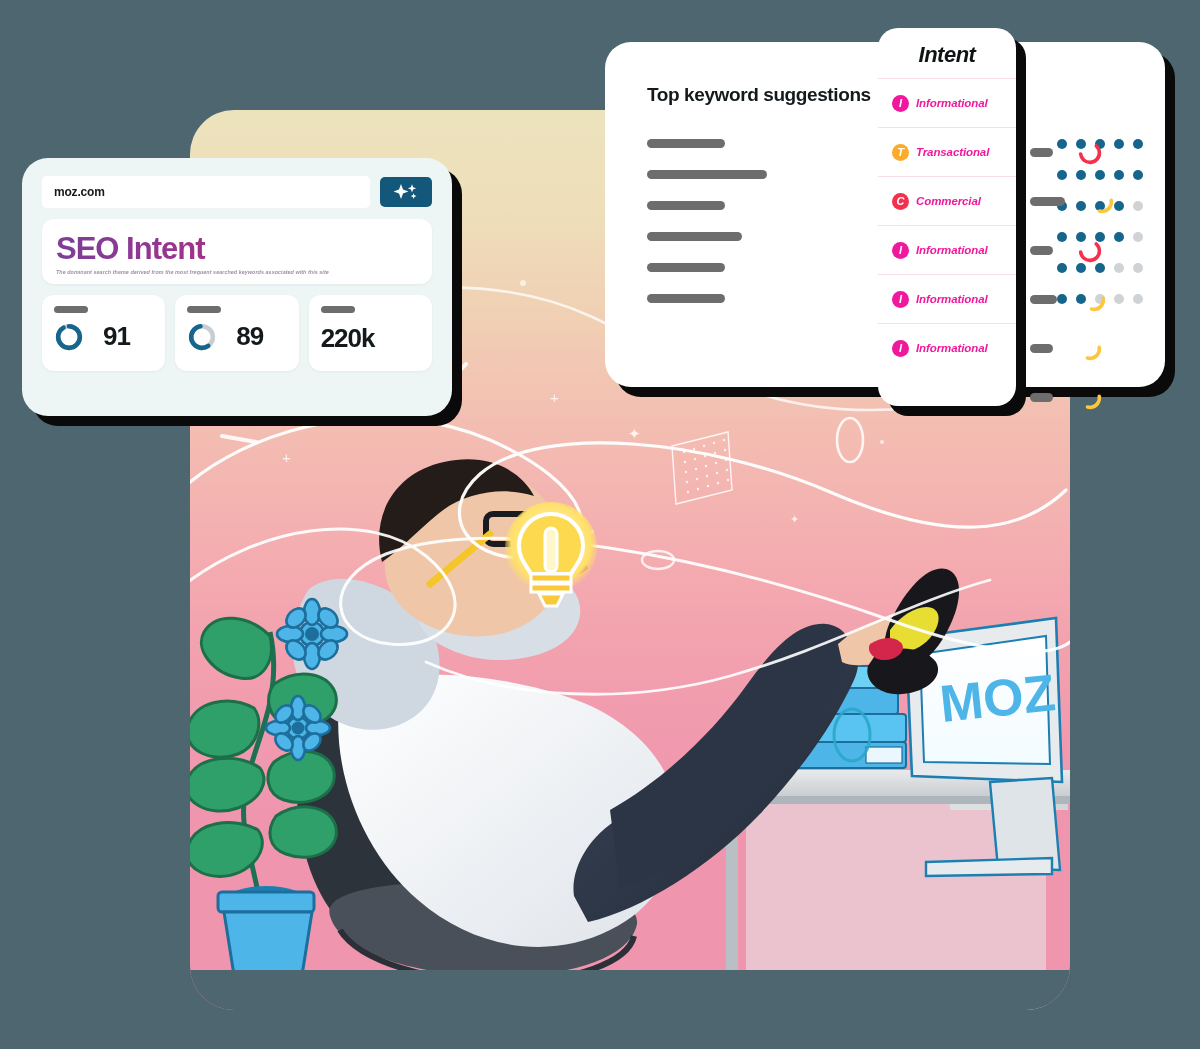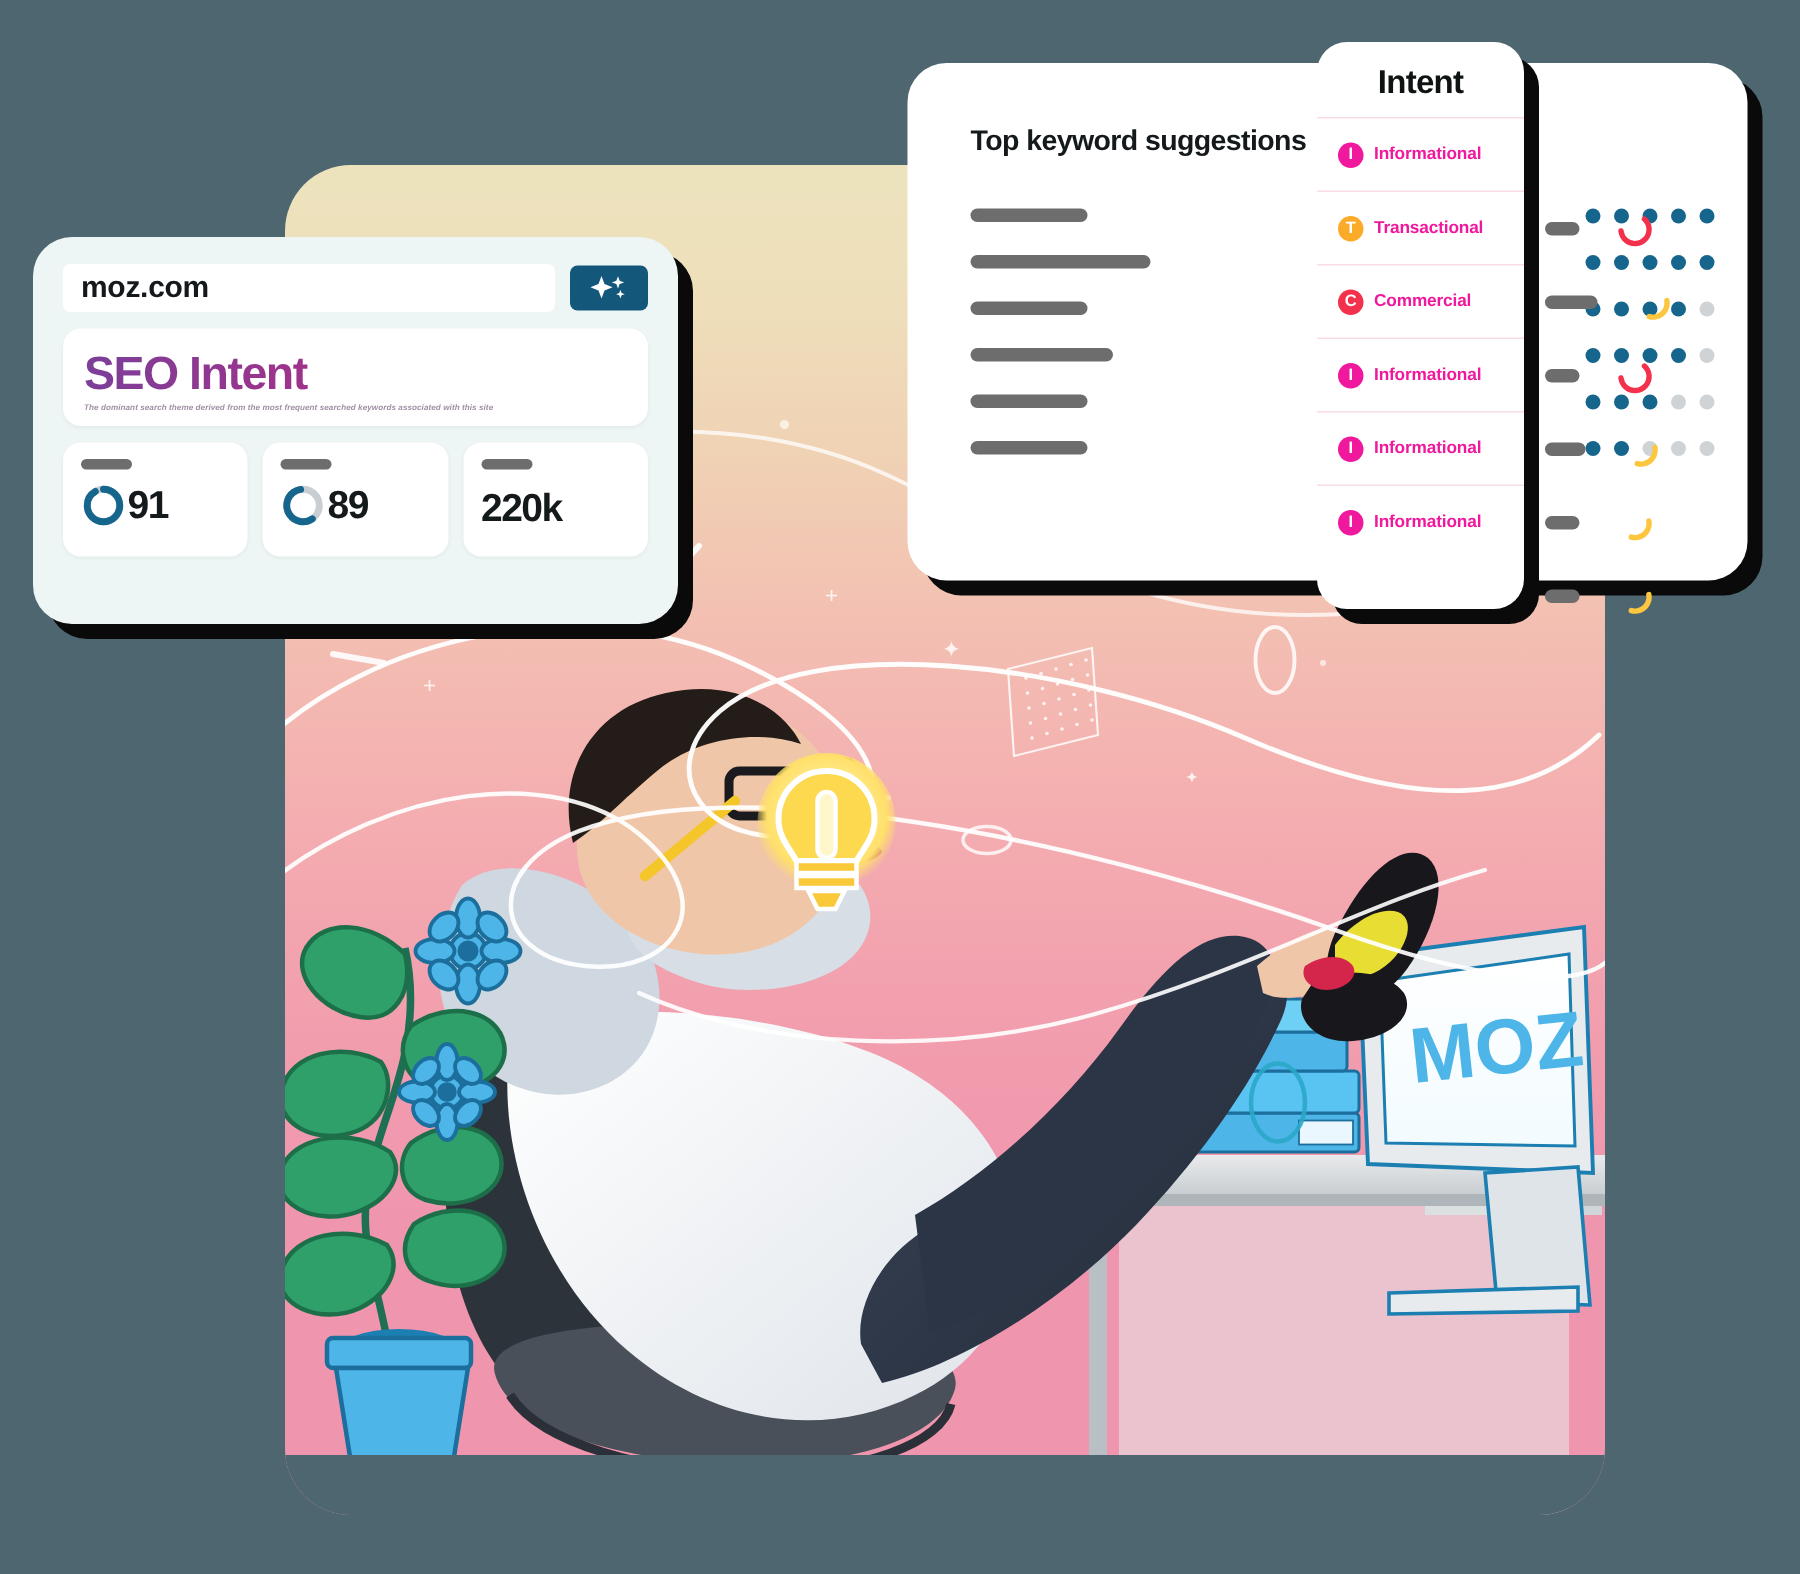--- a/index.html
+++ b/index.html
@@ -61,21 +61,21 @@
   }
 
   
   #card-domain { left: 22px; top: 158px; width: 430px; height: 258px; }
   #card-domain .surface { background: #eef6f5; padding: 18px 20px 20px; }
 
   .searchrow { display: flex; align-items: center; gap: 10px; }
   .urlbox {
     flex: 1; height: 32px; background: #fff; border-radius: 5px;
     display: flex; align-items: center; padding: 0 12px;
-    font-size: 20px; font-weight: 700; color: #14191c;
+    font-size: 12px; font-weight: 700; color: #14191c;
     letter-spacing: -.2px;
   }
   .aibtn {
     width: 52px; height: 30px; border-radius: 5px; background: #13587a;
     display: flex; align-items: center; justify-content: center; border: none; cursor: pointer;
   }
 
   .theme-card {
     margin-top: 11px; background: #fff; border-radius: 12px;
     padding: 11px 14px 9px; box-shadow: 0 1px 3px rgba(0,0,0,.05);
@@ -92,40 +92,40 @@
     font-size: 5.4px; color: #9f8fa3; font-style: italic; font-weight: 600;
     letter-spacing: .05px; white-space: nowrap;
   }
 
   .metrics { display: flex; gap: 10px; margin-top: 11px; }
   .metric {
     flex: 1; background: #fff; border-radius: 12px; height: 76px;
     padding: 11px 12px 0; box-shadow: 0 1px 3px rgba(0,0,0,.05);
   }
   .metric .skel { width: 34px; height: 7px; border-radius: 4px; background: #6d6d6d; }
-  .metric .row { display: flex; align-items: center; gap: 1px; margin-top: 8px; }
+  .metric .row { display: flex; align-items: center; gap: 19px; margin-top: 8px; }
   .metric .num { font-size: 26px; font-weight: 800; color: #14191c; letter-spacing: -1px; }
   .metric.wide .num { font-size: 26px; margin-top: 10px; display: block; }
 
   
   #card-keywords { left: 605px; top: 42px; width: 560px; height: 345px; }
   #card-keywords .surface { padding: 42px 0 0 42px; }
   .kw-title { font-size: 19px; font-weight: 700; color: #14191c; letter-spacing: -.4px; }
   .kw-rows { margin-top: 22px; }
   .kw-row { display: flex; align-items: center; height: 31px; }
   .kw-bar { height: 9px; border-radius: 5px; background: #6d6d6d; }
   .kw-dots { display: flex; gap: 9px; margin-left: auto; padding-right: 22px; }
   .dot { width: 10px; height: 10px; border-radius: 50%; }
   .dot.on { background: #15658c; }
   .dot.off { background: #cfd3d6; }
 
   
   #card-intent { left: 878px; top: 28px; width: 138px; height: 378px; }
   #card-intent .shadow { border-radius: 20px; }
-  #card-intent .surface { border-radius: 20px; padding: 14px 0 0 0; }
+  #card-intent .surface { border-radius: 20px; padding: 14px 0 0 0; font-style: italic; }
   .intent-title {
     font-size: 22px; font-weight: 700; color: #101314;
     text-align: center; letter-spacing: -.5px; margin-bottom: 10px;
   }
   .intent-row {
     display: flex; align-items: center; gap: 7px; height: 49px;
     border-top: 1px solid #fadbe8; padding-left: 14px;
   }
   .ibadge {
     width: 17px; height: 17px; border-radius: 50%; flex: none;

